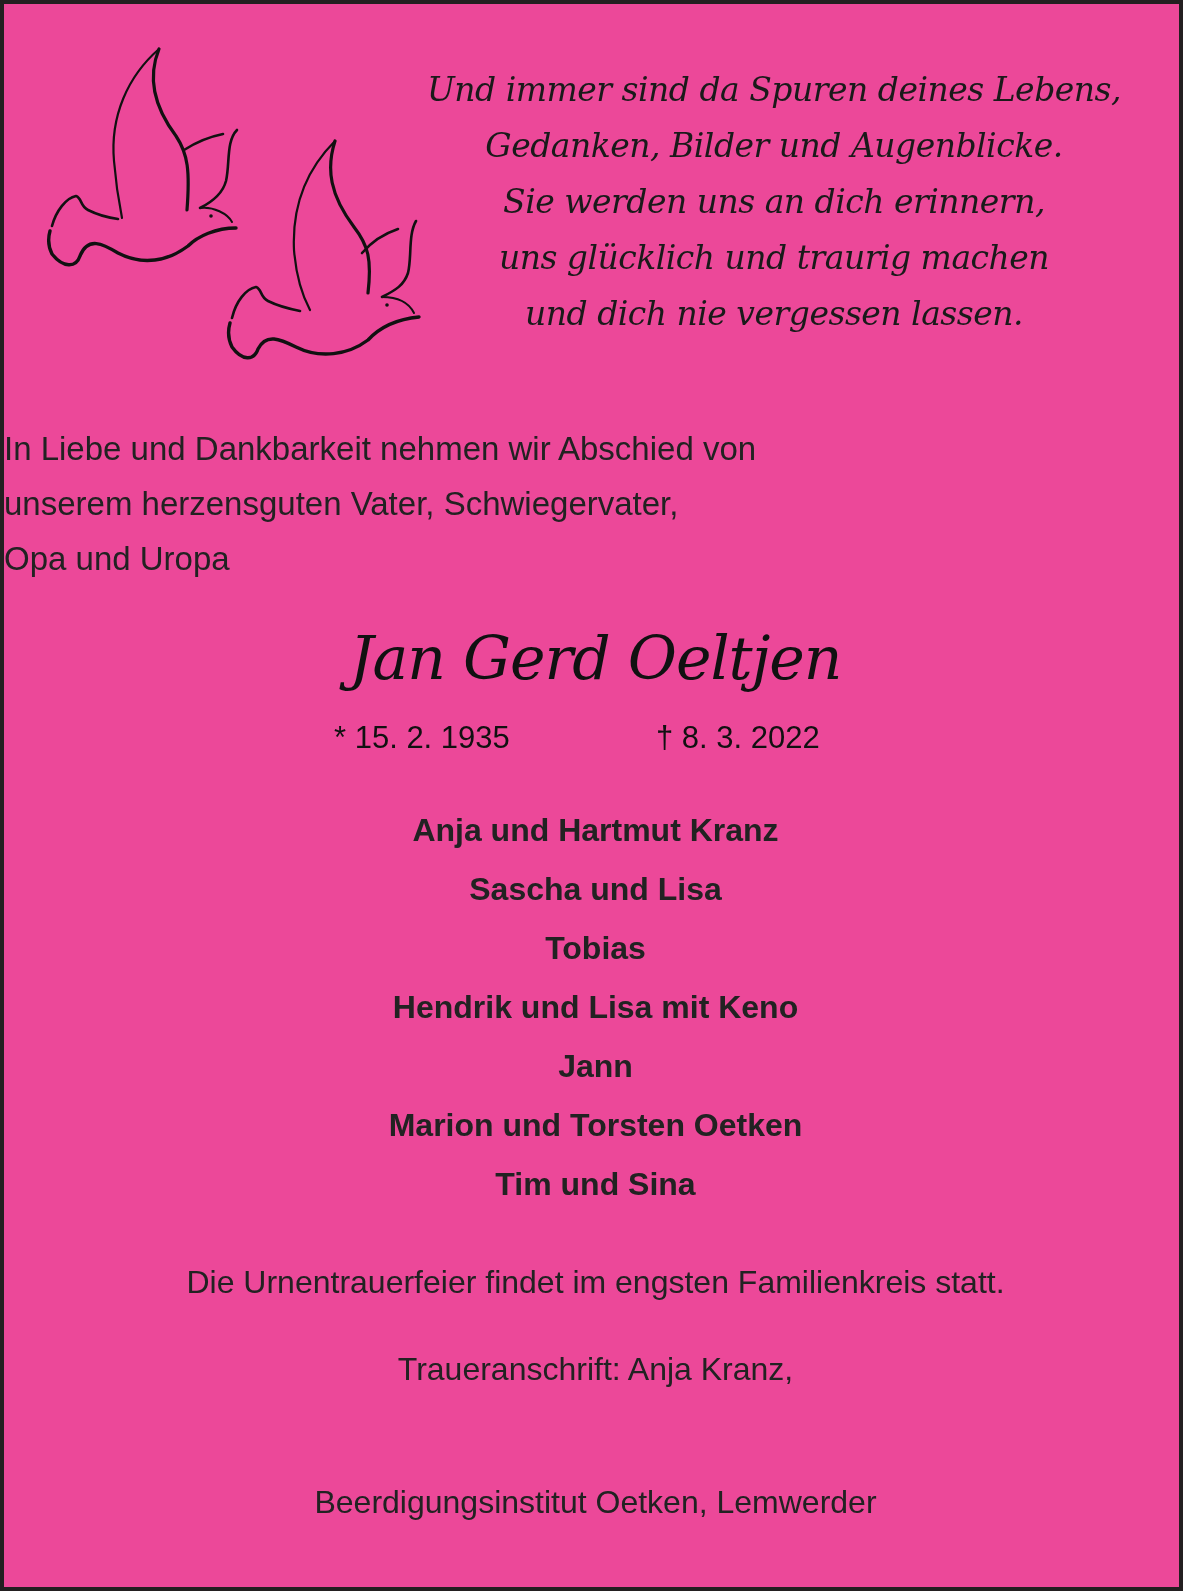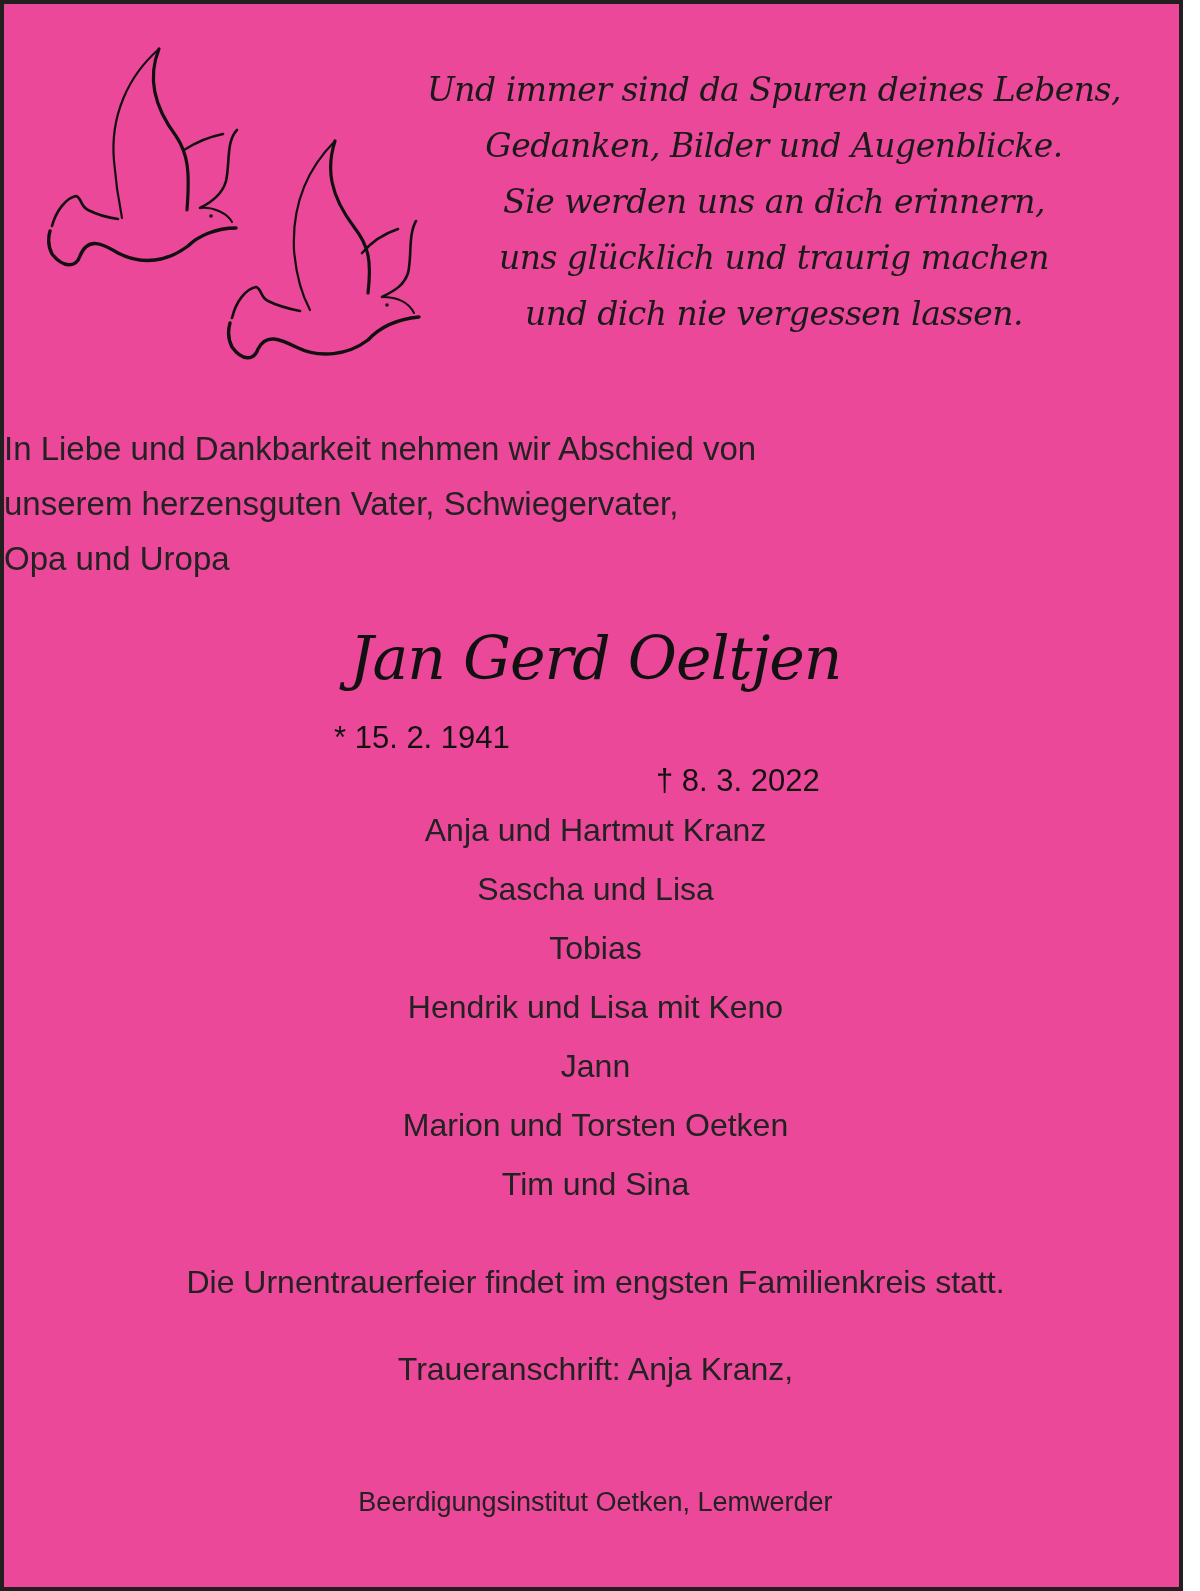--- a/index.html
+++ b/index.html
@@ -42,26 +42,26 @@
     letter-spacing: -1px;
   }
   .dates {
     position: absolute; top: 712px;
     font-family: "Liberation Sans", sans-serif;
     font-size: 31px; line-height: 44px;
     color: #111;
     white-space: nowrap;
   }
   .dates.born { left: 330px; }
-  .dates.died { left: 652px; margin-top: 43px; }
+  .dates.died { left: 652px; }
   .family {
     position: absolute; left: 0; top: 797px; width: 1183px;
     text-align: center;
     font-family: "Liberation Sans", sans-serif;
-    font-weight: normal;
+    font-weight: bold;
     font-size: 32px; line-height: 59px;
     color: #222;
   }
   .family .line { display: block; }
   .notice {
     position: absolute; left: 0; top: 1253px; width: 1183px;
     text-align: center;
     font-family: "Liberation Sans", sans-serif;
     font-size: 32px; line-height: 50px;
     color: #222;
@@ -71,21 +71,21 @@
     text-align: center;
     font-family: "Liberation Sans", sans-serif;
     font-size: 32px; line-height: 53px;
     color: #222;
   }
   .address .line { display: block; }
   .undertaker {
     position: absolute; left: 0; top: 1478px; width: 1183px;
     text-align: center;
     font-family: "Liberation Sans", sans-serif;
-    font-size: 27px; line-height: 40px;
+    font-size: 32px; line-height: 40px;
     color: #222;
   }
 </style>
 </head>
 <body>
 
 <div class="frame">
 
   <div class="dove" style="left:44px; top:42px;">
     <svg width="195" height="185" viewBox="0 0 195 185">
@@ -130,21 +130,21 @@
   </div>
 
   <div class="intro">
     <span class="line">In Liebe und Dankbarkeit nehmen wir Abschied von</span>
     <span class="line">unserem herzensguten Vater, Schwiegervater,</span>
     <span class="line">Opa und Uropa</span>
   </div>
 
   <div class="name">Jan Gerd Oeltjen</div>
 
-  <div class="dates born">* 15. 2. 1941</div>
+  <div class="dates born">* 15. 2. 1935</div>
   <div class="dates died">† 8. 3. 2022</div>
 
   <div class="family">
     <span class="line">Anja und Hartmut Kranz</span>
     <span class="line">Sascha und Lisa</span>
     <span class="line">Tobias</span>
     <span class="line">Hendrik und Lisa mit Keno</span>
     <span class="line">Jann</span>
     <span class="line">Marion und Torsten Oetken</span>
     <span class="line">Tim und Sina</span>

